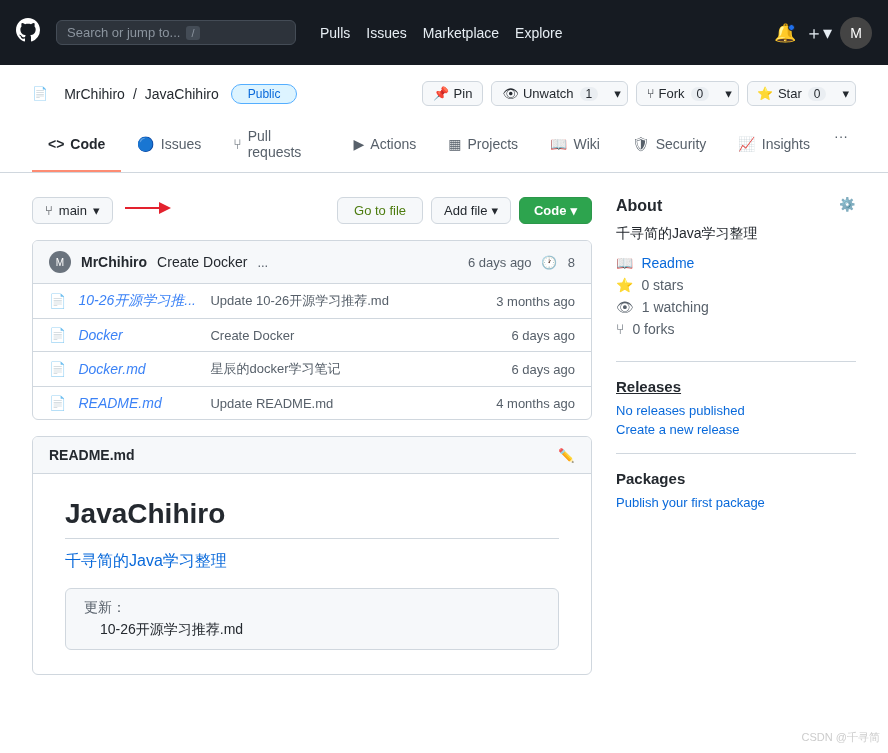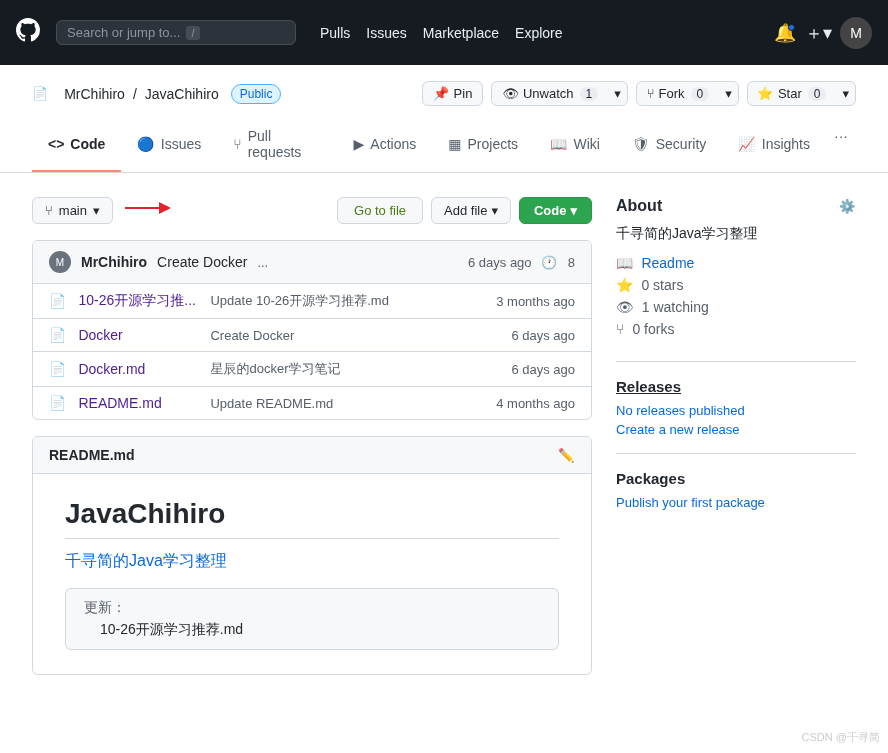--- a/index.html
+++ b/index.html
@@ -12,21 +12,21 @@
     .top-nav .search-box .slash-badge { background: #444c56; border-radius: 3px; padding: 1px 5px; font-size: 11px; color: #8b949e; }
     .top-nav-links { display: flex; gap: 16px; margin-left: 8px; }
     .top-nav-links a { color: #e6edf3; text-decoration: none; font-size: 14px; font-weight: 500; }
     .icon-btn { background: none; border: none; cursor: pointer; color: #e6edf3; font-size: 18px; position: relative; }
     .notif-dot { position: absolute; top: 2px; right: 2px; width: 7px; height: 7px; background: #1f6feb; border-radius: 50%; border: 1px solid #161b22; }
     .avatar { width: 32px; height: 32px; border-radius: 50%; background: #444; display: flex; align-items: center; justify-content: center; color: #fff; font-size: 14px; }
 
     
     .repo-header { padding: 16px 32px 0; border-bottom: 1px solid #d0d7de; }
     .repo-breadcrumb { display: flex; align-items: center; gap: 6px; font-size: 15px; margin-bottom: 12px; }
-    .repo-badge { background: #ddf4ff; border: 1px solid #54aeff; border-radius: 20px; padding: 2px 8px; font-size: 12px; color: #0969da; margin-left: 4px; }
+    .repo-badge { background: #ddf4ff; border: 1px solid #54aeff; border-radius: 20px; padding: 2px 16px; font-size: 12px; color: #0969da; margin-left: 4px; }
     .repo-actions { display: flex; gap: 8px; margin-left: auto; align-items: center; }
     .repo-action-btn { display: flex; align-items: center; gap: 4px; padding: 4px 10px; border: 1px solid #d0d7de; border-radius: 6px; background: #f6f8fa; font-size: 13px; cursor: pointer; color: #24292f; font-weight: 500; }
     .repo-action-btn .count { background: #eaeef2; border-radius: 20px; padding: 0 6px; font-size: 12px; margin-left: 2px; }
     .repo-action-split { padding: 4px 6px; border-left: 1px solid #d0d7de; }
 
     
     .repo-tabs { display: flex; gap: 0; margin-top: 8px; }
     .repo-tab { display: flex; align-items: center; gap: 6px; padding: 10px 16px; font-size: 14px; color: #57606a; cursor: pointer; text-decoration: none; border-bottom: 2px solid transparent; }
     .repo-tab.active { color: #24292f; border-bottom: 2px solid #fd8c73; font-weight: 600; }
     .tab-more { padding: 10px 8px; color: #57606a; cursor: pointer; }
@@ -47,38 +47,38 @@
     .file-table { border: 1px solid #d0d7de; border-radius: 6px; overflow: hidden; }
     .file-table-header { background: #f6f8fa; padding: 10px 16px; display: flex; align-items: center; gap: 10px; border-bottom: 1px solid #d0d7de; }
     .commit-avatar { width: 22px; height: 22px; border-radius: 50%; background: #6a737d; display: flex; align-items: center; justify-content: center; color: #fff; font-size: 10px; overflow: hidden; }
     .commit-author { font-weight: 600; font-size: 14px; }
     .commit-msg { font-size: 14px; color: #24292f; }
     .commit-meta { margin-left: auto; display: flex; align-items: center; gap: 10px; color: #57606a; font-size: 13px; }
     .commit-more { color: #57606a; font-size: 13px; cursor: pointer; }
     .file-row { display: flex; align-items: center; padding: 8px 16px; border-bottom: 1px solid #d0d7de; gap: 12px; }
     .file-row:last-child { border-bottom: none; }
     .file-icon { color: #57606a; font-size: 14px; flex-shrink: 0; }
-    .file-name { color: #4c1d95; text-decoration: none; font-size: 14px; min-width: 120px; }
+    .file-name { color: #3b82f6; text-decoration: none; font-size: 14px; min-width: 120px; font-style: italic; }
     .file-commit { color: #57606a; font-size: 13px; flex: 1; }
     .file-time { color: #57606a; font-size: 13px; margin-left: auto; }
 
     
     .readme-box { border: 1px solid #d0d7de; border-radius: 6px; margin-top: 16px; overflow: hidden; }
     .readme-header { display: flex; align-items: center; justify-content: space-between; padding: 10px 16px; background: #f6f8fa; border-bottom: 1px solid #d0d7de; }
     .readme-title { font-weight: 600; font-size: 14px; }
     .readme-body { padding: 24px 32px; }
     .readme-body h1 { font-size: 28px; font-weight: 700; margin-bottom: 12px; border-bottom: 1px solid #d0d7de; padding-bottom: 8px; }
     .readme-subtitle { color: #0969da; font-size: 16px; margin-bottom: 16px; }
     .readme-update-box { background: #f6f8fa; border: 1px solid #d0d7de; border-radius: 6px; padding: 10px 18px; font-size: 14px; }
     .readme-update-box .update-label { color: #57606a; margin-bottom: 4px; }
     .readme-update-box .update-file { color: #24292f; padding-left: 16px; }
 
     
     .about-section { margin-bottom: 24px; }
-    .about-header { display: flex; align-items: center; justify-content: space-between; margin-bottom: 10px; }
+    .about-header { display: flex; align-items: flex-start; justify-content: space-between; margin-bottom: 10px; }
     .about-title { font-size: 16px; font-weight: 700; }
     .about-desc { font-size: 14px; color: #24292f; margin-bottom: 12px; }
     .about-item { display: flex; align-items: center; gap: 8px; font-size: 14px; color: #57606a; margin-bottom: 6px; }
     .about-item a { color: #0969da; text-decoration: none; }
     .divider { border: none; border-top: 1px solid #d0d7de; margin: 16px 0; }
     .releases-title { font-size: 15px; font-weight: 700; margin-bottom: 8px; text-decoration: underline; }
     .releases-none { color: #0969da; font-size: 13px; text-decoration: none; display: block; margin-bottom: 4px; }
     .packages-title { font-size: 15px; font-weight: 700; margin-bottom: 8px; }
 
     

